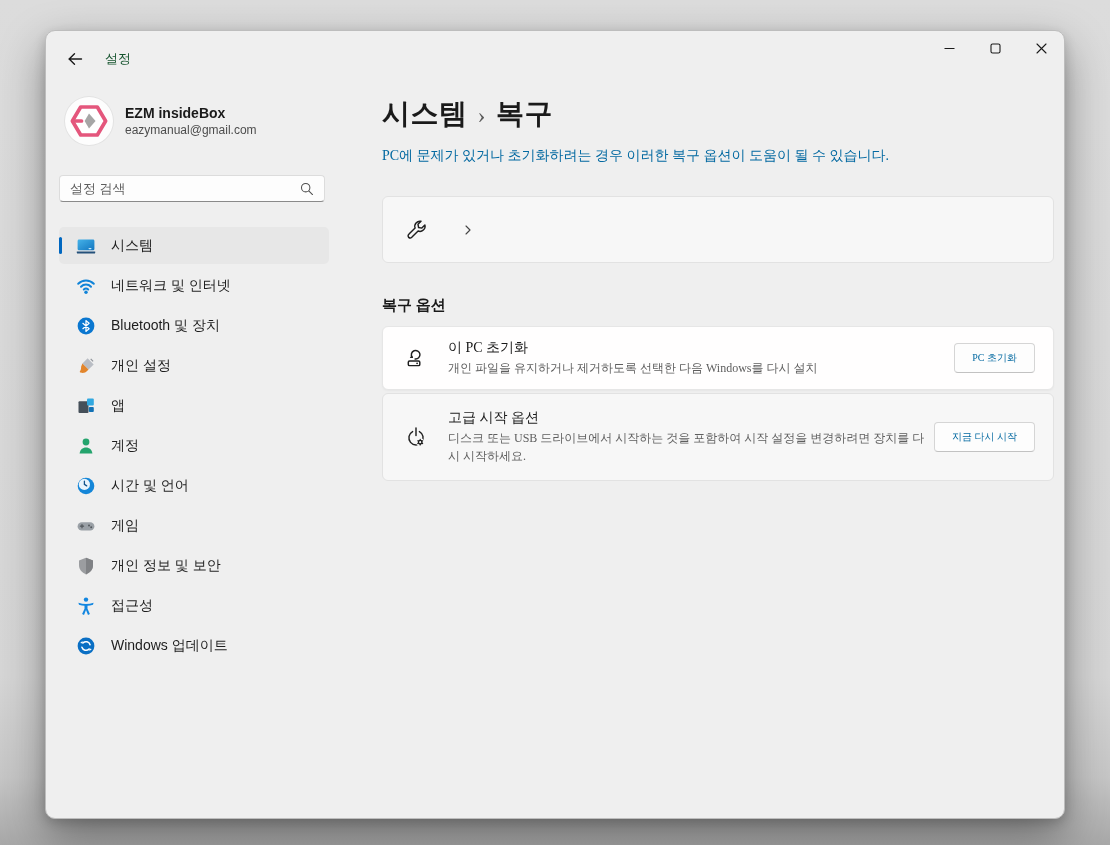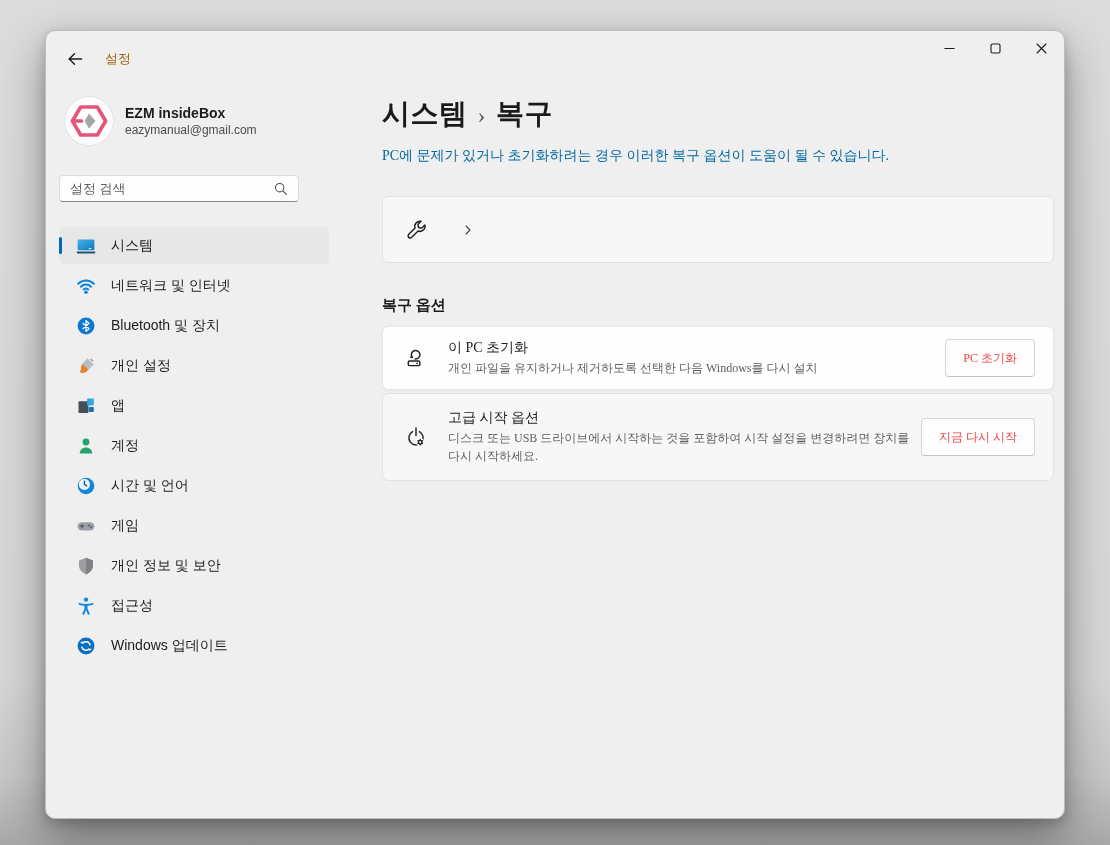--- a/index.html
+++ b/index.html
@@ -12,40 +12,40 @@
   }
   .window {
     position:absolute; left:45px; top:30px; width:1020px; height:789px;
     background:#efefef; border:1px solid #bdbdbd; border-radius:10px;
     box-shadow:0 18px 45px rgba(0,0,0,.38), 0 4px 12px rgba(0,0,0,.18);
     overflow:hidden;
   }
   
   .titlebar { height:56px; display:flex; align-items:center; position:relative; }
   .back-btn { width:32px; height:32px; margin-left:13px; display:flex; align-items:center; justify-content:center; border-radius:5px; cursor:pointer; }
-  .tb-title { margin-left:14px; font-size:13px; color:#a16207; }
+  .tb-title { margin-left:14px; font-size:13px; color:#14532d; }
   .win-controls { position:absolute; right:0; top:0; display:flex; }
   .win-btn { width:46px; height:35px; display:flex; align-items:center; justify-content:center; cursor:pointer; }
   
   .content { display:flex; height:calc(100% - 56px); }
   .sidebar { width:296px; padding-left:13px; flex-shrink:0; }
   .main { flex:1; padding:0 18px 0 40px;font-family:Liberation Serif, serif; }
   
   .account { display:flex; align-items:center; margin-top:10px; }
   .avatar {
     width:48px; height:48px; border-radius:50%; background:#fdfdfd; margin-left:6px;
     display:flex; align-items:center; justify-content:center; flex-shrink:0;
     box-shadow:0 0 0 1px rgba(0,0,0,.05);
   }
   .acc-text { margin-left:12px; }
   .acc-name { font-size:14px; font-weight:bold; color:#1a1a1a; }
   .acc-email { font-size:12px; color:#4d4d4d; margin-top:2px; }
   
   .search-box {
-    margin-top:30px; width:240px; height:27px; background:#fdfdfd;
+    margin-top:30px; width:266px; height:27px; background:#fdfdfd;
     border:1px solid #dcdcdc; border-bottom:1px solid #8a8a8a; border-radius:4px;
     display:flex; align-items:center; padding:0 10px;
   }
   .search-box input {
     border:none; outline:none; background:transparent; flex:1;
     font-size:13px; color:#1b1b1b; font-family:inherit;
   }
   .search-box input::placeholder { color:#5d5d5d; opacity:1; }
   
   .nav { margin-top:25px; }
@@ -71,21 +71,21 @@
   .card.bright { background:#fffefe; border-color:#e6e6e6; box-shadow:0 1px 2px rgba(0,0,0,.04); }
   .card-ico { width:24px; height:24px; margin-right:20px; flex-shrink:0; display:flex; }
   .card-text { flex:1; }
   .card-title { font-size:14px; color:#1a1a1a; }
   .card-sub { font-size:12px; color:#5e5e5e; margin-top:3px; line-height:1.45; }
   .card-troubleshoot { margin-top:31px; height:67px; }
   .section-title { margin-top:33px; font-size:15px; font-weight:bold; color:#1a1a1a; }
   .card-reset { margin-top:11px; height:64px; }
   .card-advanced { margin-top:3px; height:88px; }
   .action-btn {
-    height:38px; padding:0 17px; font-size:12px; color:#ef4444; font-family:inherit;
+    height:30px; padding:0 17px; font-size:10px; color:#0369a1; font-family:inherit;
     background:#fdfdfd; border:1px solid #d5d5d5; border-bottom-color:#c2c2c2;
     border-radius:4px; cursor:pointer; white-space:nowrap; flex-shrink:0;
   }
   .chevron { margin-left:12px; display:flex; flex-shrink:0; }
 </style>
 </head>
 <body>
 
 <div class="window">
 

